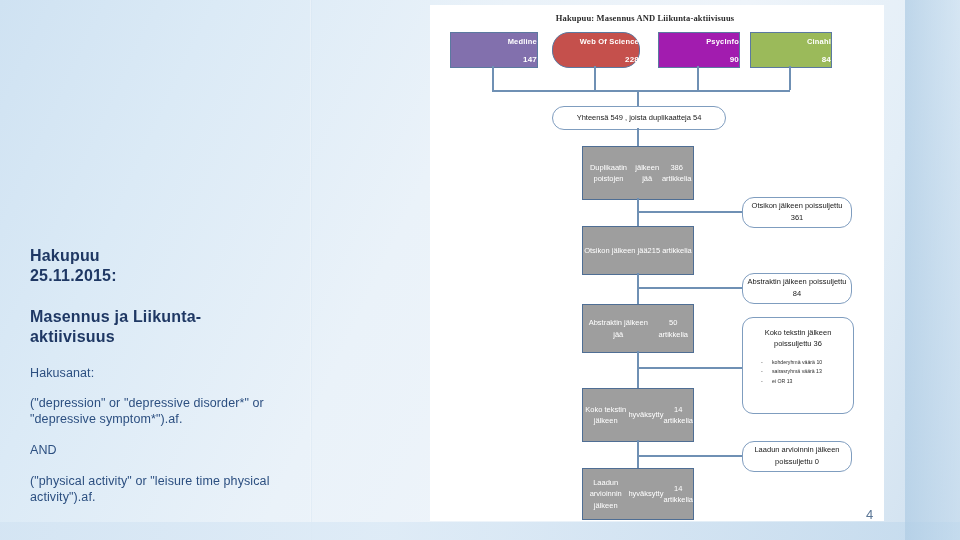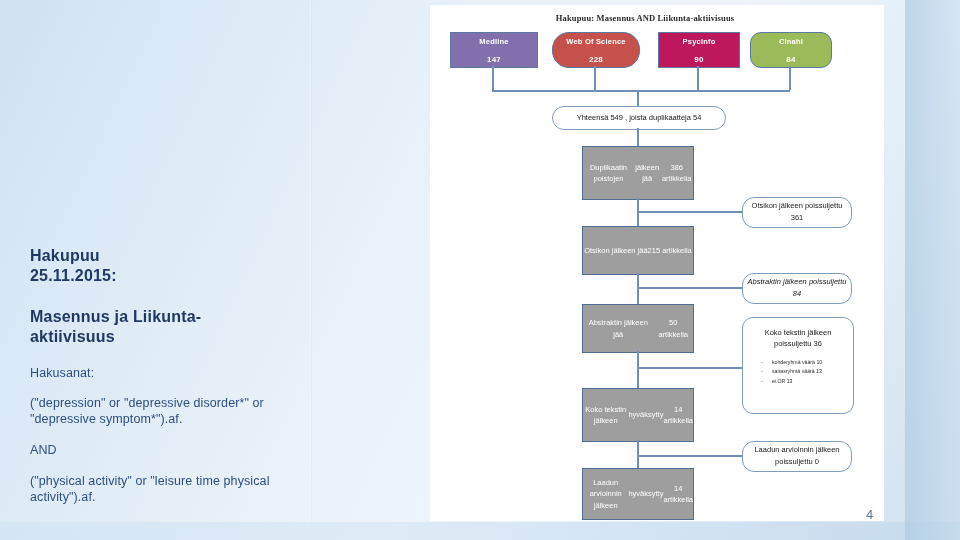--- a/index.html
+++ b/index.html
@@ -64,21 +64,21 @@
   }
 
   
   .ln{position:absolute;background:#6f90b4;}
   .ln.h{height:1.5px;}
   .ln.v{width:1.5px;}
 
   
   .src{
     position:absolute;border:1px solid #5b79a0;
-    display:flex;flex-direction:column;align-items:center;justify-content:center;
+    display:flex;flex-direction:column;align-items:flex-end;justify-content:center;
     color:#ffffff;text-align:center;
   }
   .src .nm{font-size:7.5px;font-weight:bold;letter-spacing:.2px;}
   .src .ct{font-size:8px;font-weight:bold;margin-top:9px;letter-spacing:.2px;}
 
   
   .pill{
     position:absolute;background:#ffffff;border:1px solid #7f9dbf;border-radius:12px;
     display:flex;flex-direction:column;align-items:center;justify-content:center;
     color:#1a1a1a;text-align:center;font-size:7.5px;line-height:1.45;
@@ -143,25 +143,25 @@
       <div class="d-title">Hakupuu: Masennus AND Liikunta-aktiivisuus</div>
 
       <div class="src" style="left:20px;top:27px;width:86px;height:34px;background:#8270ad;">
         <span class="nm">Medline</span>
         <span class="ct">147</span>
       </div>
       <div class="src" style="left:122px;top:27px;width:86px;height:34px;background:#c5504c;border-radius:17px;">
         <span class="nm">Web Of Science</span>
         <span class="ct">228</span>
       </div>
-      <div class="src" style="left:228px;top:27px;width:80px;height:34px;background:#be185d;">
+      <div class="src" style="left:228px;top:27px;width:80px;height:34px;background:#a21caf;">
         <span class="nm">PsycInfo</span>
         <span class="ct">90</span>
       </div>
-      <div class="src" style="left:320px;top:27px;width:80px;height:34px;background:#9bba5a;border-radius:11px;">
+      <div class="src" style="left:320px;top:27px;width:80px;height:34px;background:#9bba5a;">
         <span class="nm">Cinahl</span>
         <span class="ct">84</span>
       </div>
 
       <div class="ln v" style="left:62px;top:61px;height:24px;"></div>
       <div class="ln v" style="left:164px;top:61px;height:24px;"></div>
       <div class="ln v" style="left:267px;top:61px;height:24px;"></div>
       <div class="ln v" style="left:359px;top:61px;height:24px;"></div>
 
       <div class="ln h" style="left:62px;top:85px;width:298px;"></div>
@@ -187,21 +187,21 @@
       </div>
 
       <div class="box" style="left:152px;top:221px;width:110px;height:47px;">
         <span>Otsikon jälkeen jää</span>
         <span class="sep"></span>
         <span>215 artikkelia</span>
       </div>
       <div class="ln v" style="left:207px;top:268px;height:31px;"></div>
 
       <div class="ln h" style="left:207px;top:282px;width:105px;"></div>
-      <div class="pill" style="left:312px;top:268px;width:108px;height:29px;font-style:italic;">
+      <div class="pill" style="left:312px;top:268px;width:108px;height:29px;">
         <span>Abstraktin jälkeen poissuljettu</span>
         <span class="l2">84</span>
       </div>
 
       <div class="box" style="left:152px;top:299px;width:110px;height:47px;">
         <span>Abstraktin jälkeen jää</span>
         <span class="sep"></span>
         <span>50 artikkelia</span>
       </div>
       <div class="ln v" style="left:207px;top:346px;height:37px;"></div>

